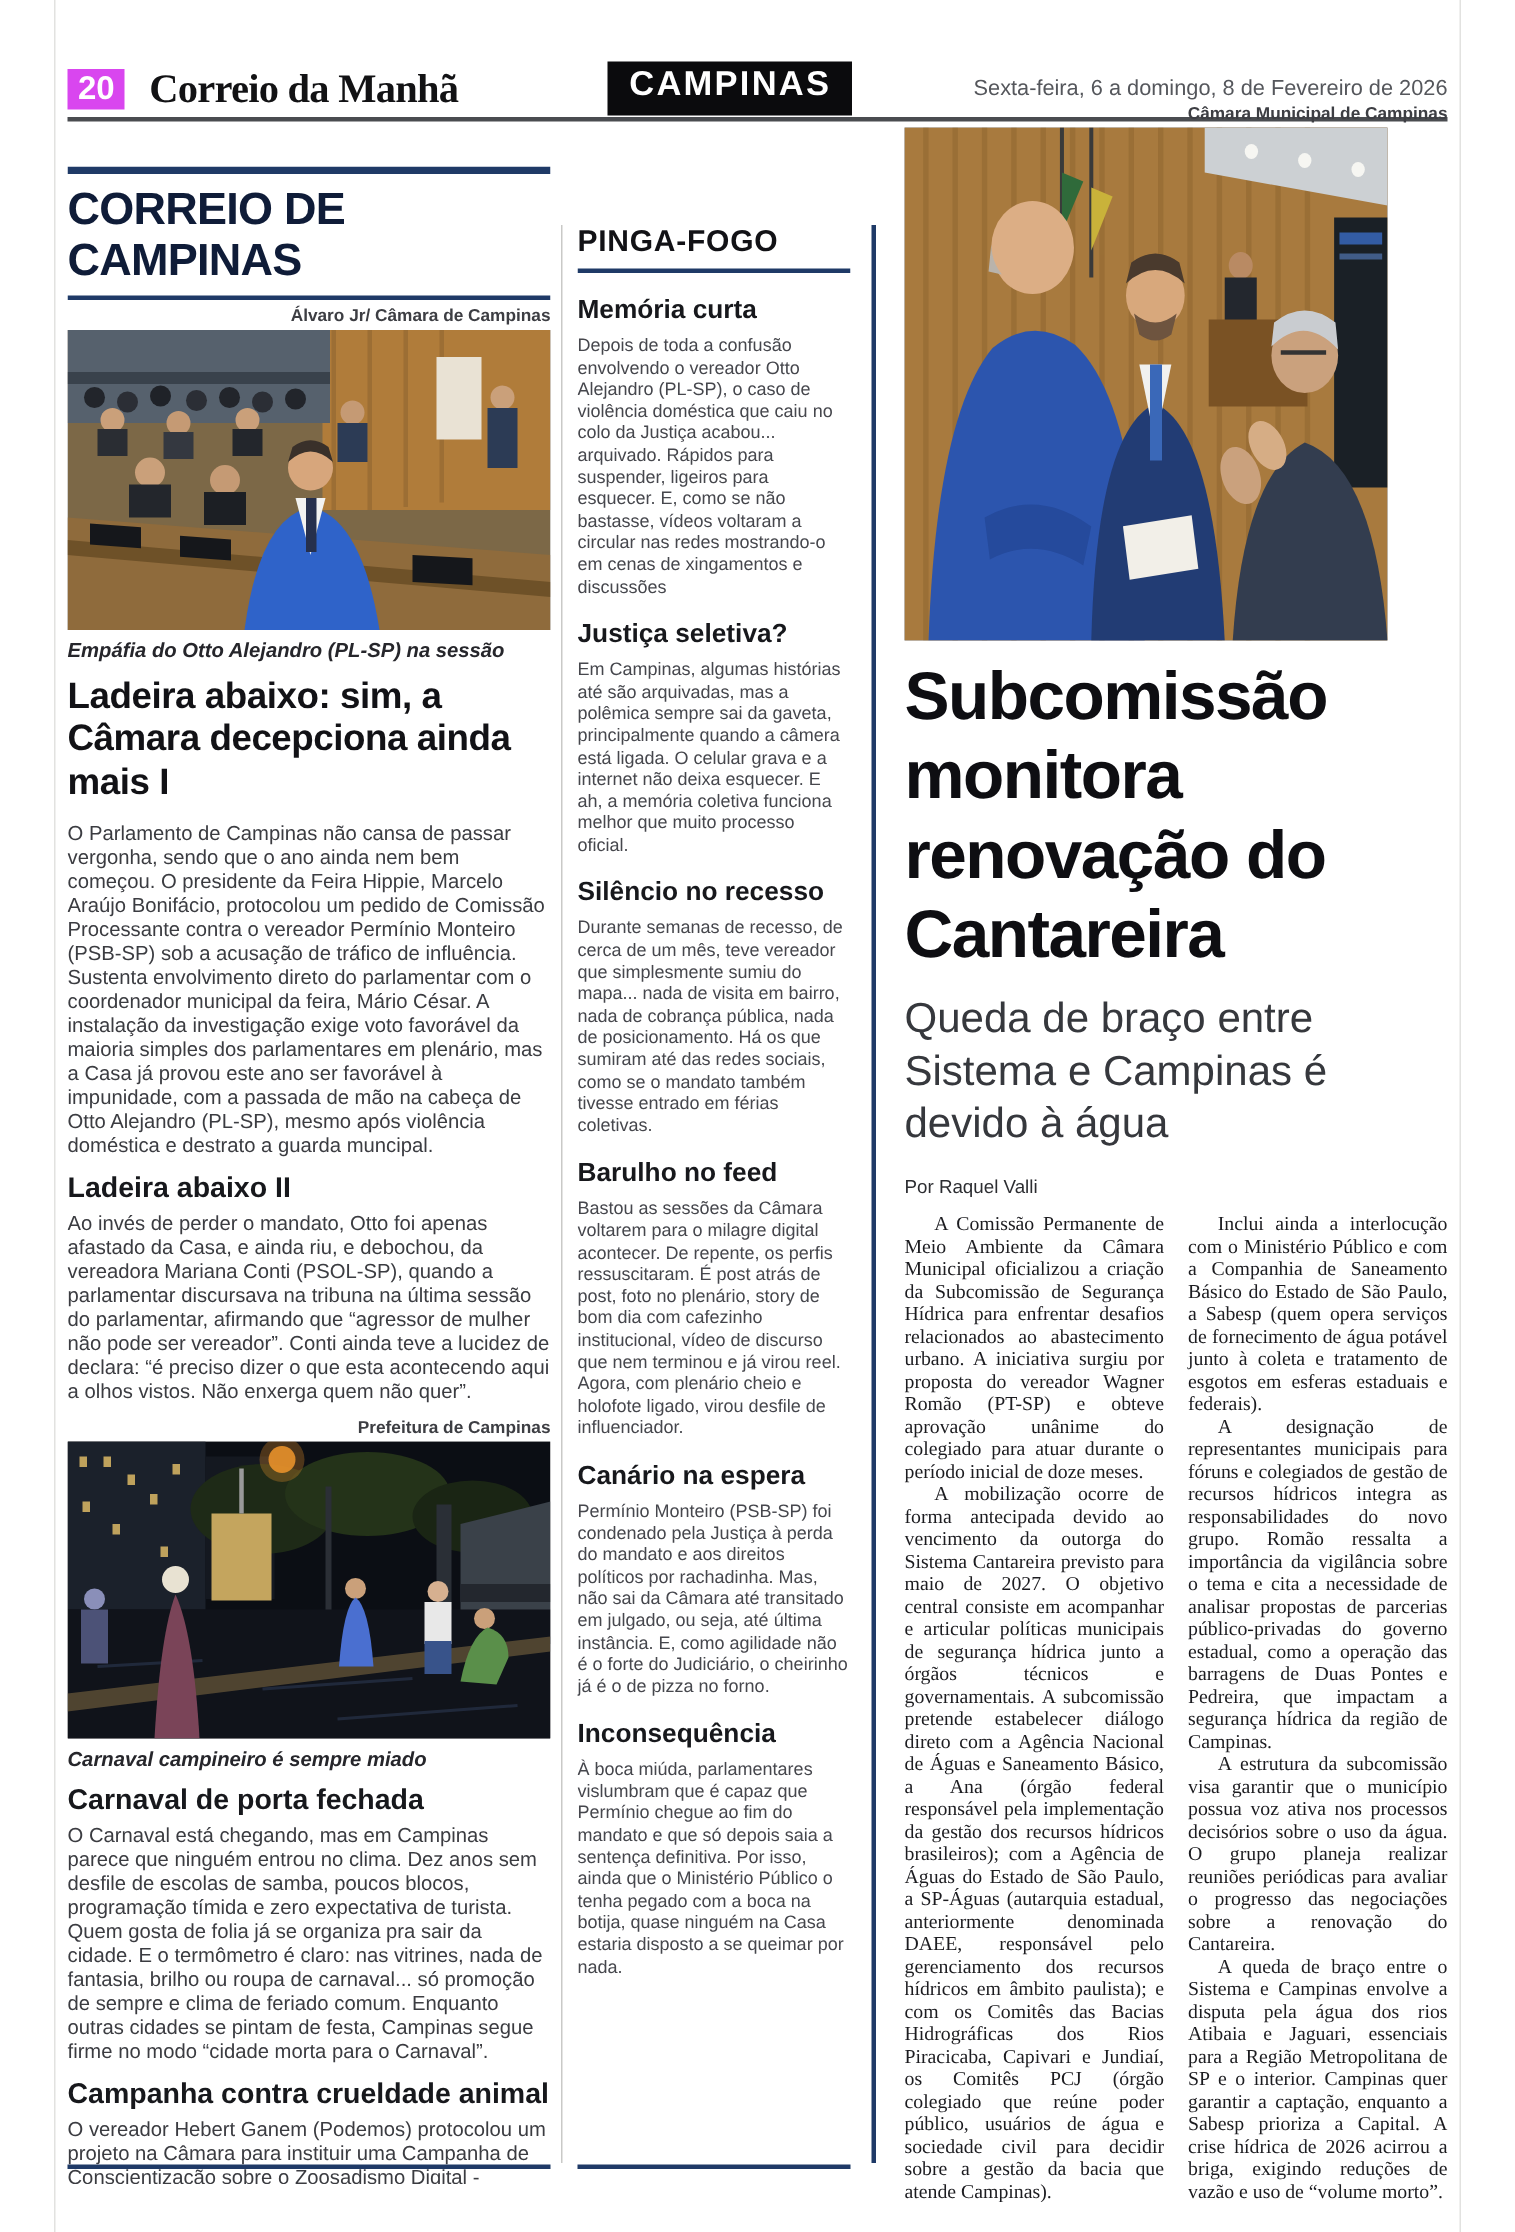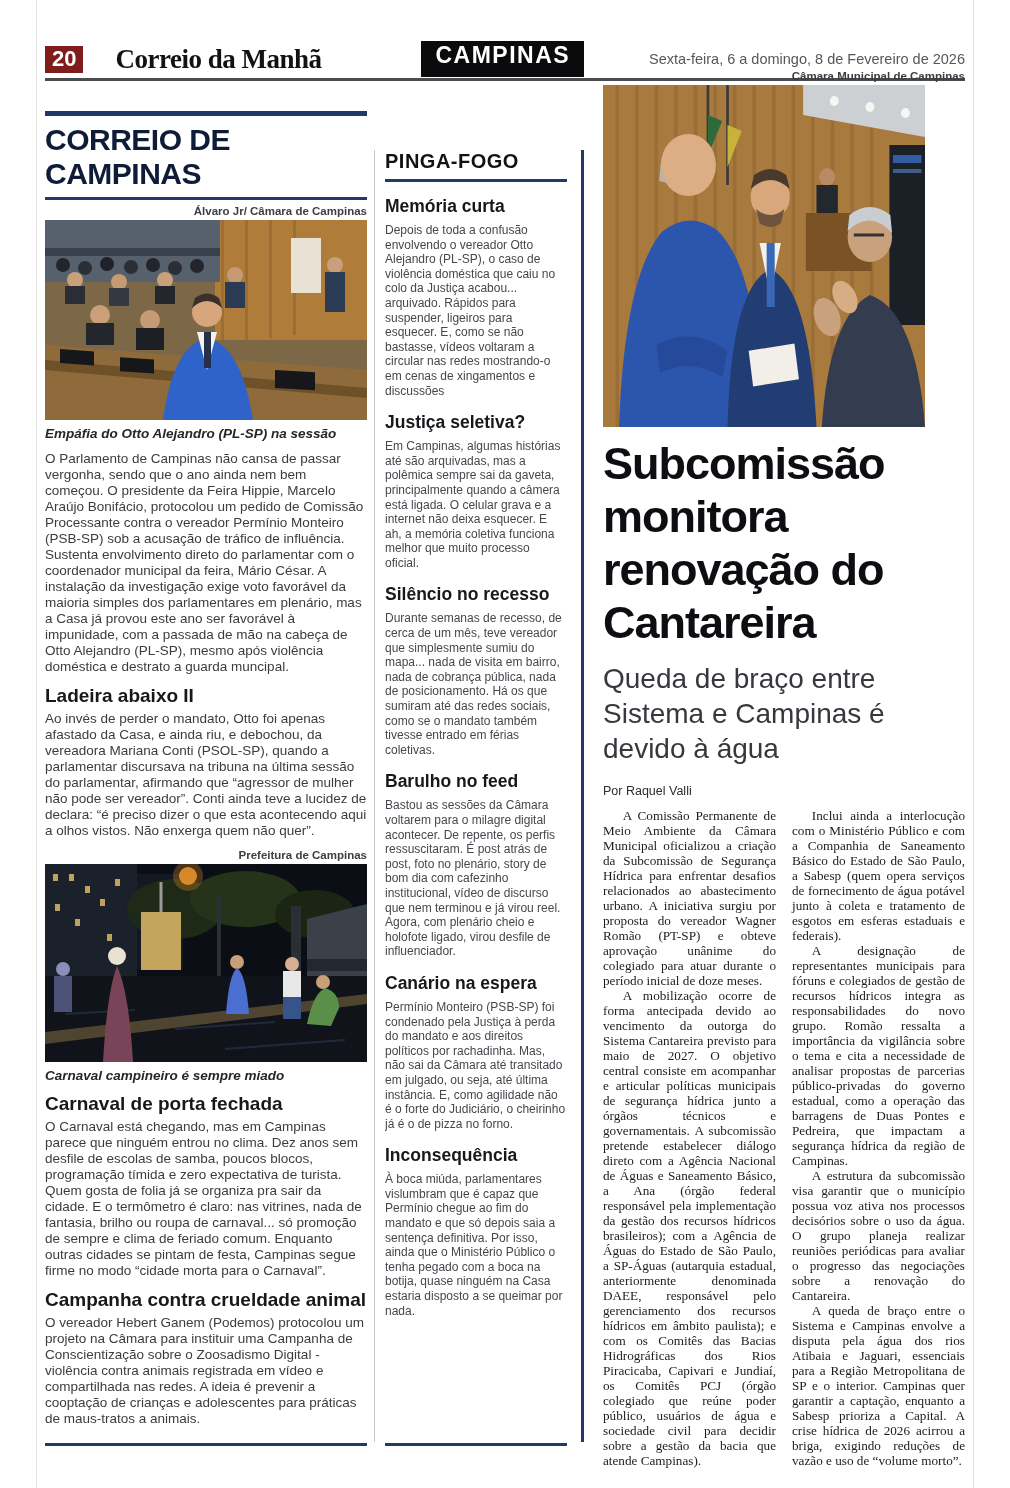--- a/index.html
+++ b/index.html
@@ -1,23 +1,23 @@
 <!DOCTYPE html>
 <html lang="pt"><head>
 <meta charset="utf-8">
 <style>
   html,body{margin:0;padding:0;background:#ffffff;}
   .page{position:relative;width:1010px;height:1488px;background:#ffffff;overflow:hidden;
         font-family:"Liberation Sans",sans-serif;color:#222;}
   .edge{position:absolute;top:0;bottom:0;width:1px;background:#e2e2e0;}
   
   .hdr{position:absolute;left:45px;top:42px;width:920px;height:34px;display:flex;align-items:center;}
-  .pagenum{background:#7f1d1d;color:#fff;font-weight:700;font-size:22px;padding:2px 7px 3px;line-height:1;}
+  .pagenum{background:#d946ef;color:#fff;font-weight:700;font-size:22px;padding:2px 7px 3px;line-height:1;}
   .masthead{font-family:"Liberation Serif",serif;font-weight:700;font-size:27px;color:#121214;
-            margin-left:32px;letter-spacing:-0.5px;}
+            margin-left:16px;letter-spacing:-0.5px;}
   .section-tag{background:#0b0b0d;color:#fff;font-weight:700;font-size:23px;letter-spacing:1.5px;
                padding:3px 14px 10px;margin-left:100px;line-height:1;}
   .hdr-date{margin-left:auto;font-size:14.5px;color:#55575c;}
   .hdr-rule{position:absolute;left:45px;top:78px;width:920px;height:3px;background:#4a4c50;}
   
   .vdiv-gray{position:absolute;left:374px;top:150px;height:1292px;width:1px;background:#c9c9c7;}
   .vdiv-navy{position:absolute;left:581px;top:150px;height:1292px;width:3px;background:#1f3a67;}
   .brule-left{position:absolute;left:45px;top:1443px;width:322px;height:3px;background:#1f3a67;}
   .brule-mid{position:absolute;left:385px;top:1443px;width:182px;height:3px;background:#1f3a67;}
   
@@ -111,20 +111,21 @@
       <rect x="230" y="138" width="40" height="18" fill="#15171b" transform="skewY(3)"></rect>
       <circle cx="162" cy="92" r="15" fill="#d7a67c"></circle>
       <path d="M147 88 q15 -14 30 0 l-3 -10 q-12 -9 -24 0 z" fill="#39302a"></path>
       <path d="M118 200 q10 -75 44 -82 q34 7 46 82 z" fill="#2f63c9"></path>
       <polygon points="152,112 172,112 162,150" fill="#f2f2f0"></polygon>
       <rect x="159" y="112" width="7" height="36" fill="#26304d"></rect>
     </svg>
 
     <div class="caption">Empáfia do Otto Alejandro (PL-SP) na sessão</div>
 
+    <div class="hl1">Ladeira abaixo: sim, a Câmara decepciona ainda mais I</div>
     <p class="body-l">O Parlamento de Campinas não cansa de passar vergonha, sendo que o ano ainda nem bem começou. O presidente da Feira Hippie, Marcelo Araújo Bonifácio, protocolou um pedido de Comissão Processante contra o vereador Permínio Monteiro (PSB-SP) sob a acusação de tráfico de influência. Sustenta envolvimento direto do parlamentar com o coordenador municipal da feira, Mário César. A instalação da investigação exige voto favorável da maioria simples dos parlamentares em plenário, mas a Casa já provou este ano ser favorável à impunidade, com a passada de mão na cabeça de Otto Alejandro (PL-SP), mesmo após violência doméstica e destrato a guarda muncipal.</p>
 
     <div class="hl2">Ladeira abaixo II</div>
     <p class="body-l">Ao invés de perder o mandato, Otto foi apenas afastado da Casa, e ainda riu, e debochou, da vereadora Mariana Conti (PSOL-SP), quando a parlamentar discursava na tribuna na última sessão do parlamentar, afirmando que “agressor de mulher não pode ser vereador”. Conti ainda teve a lucidez de declara: “é preciso dizer o que esta acontecendo aqui a olhos vistos. Não enxerga quem não quer”.</p>
 
     <div class="credit">Prefeitura de Campinas</div>
 
     <svg class="photo" width="322" height="198" viewBox="0 0 322 198" preserveAspectRatio="none" role="img">
       <rect width="322" height="198" fill="#0b0e14"></rect>
       <rect x="0" y="0" width="92" height="112" fill="#1b212b"></rect>

